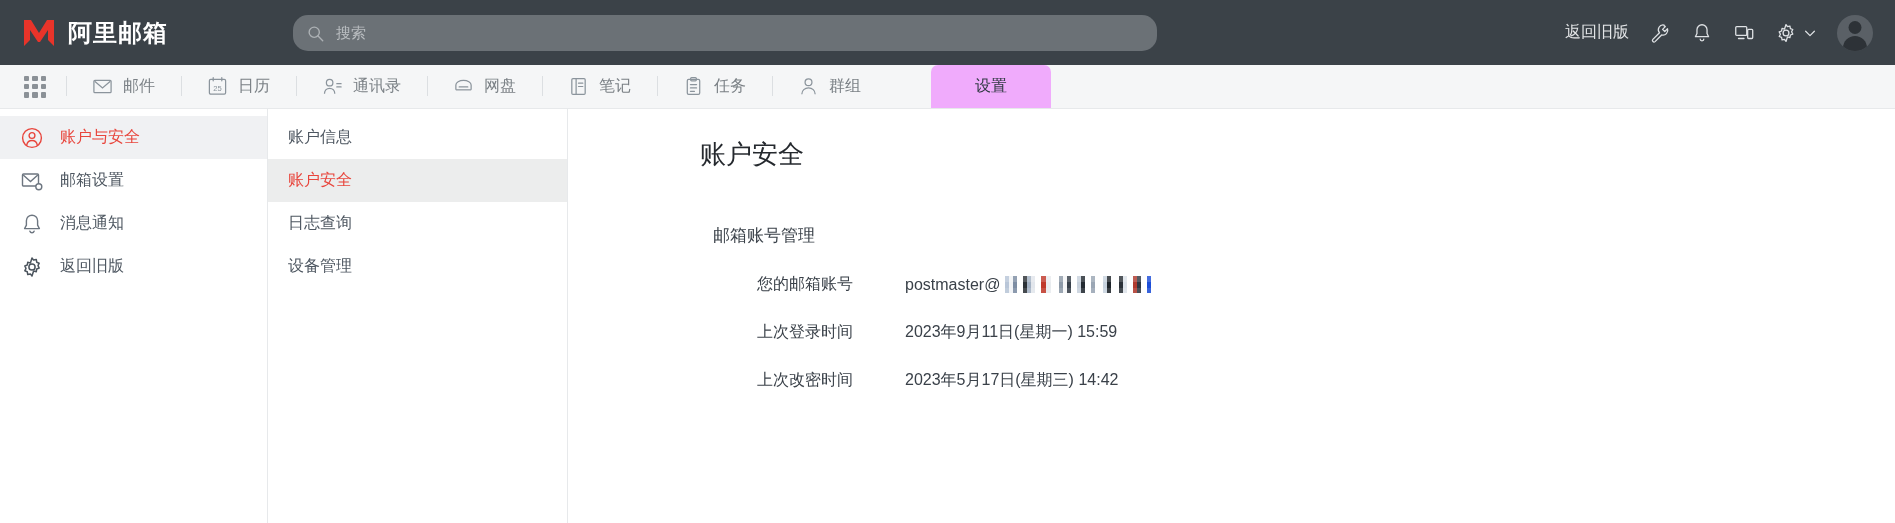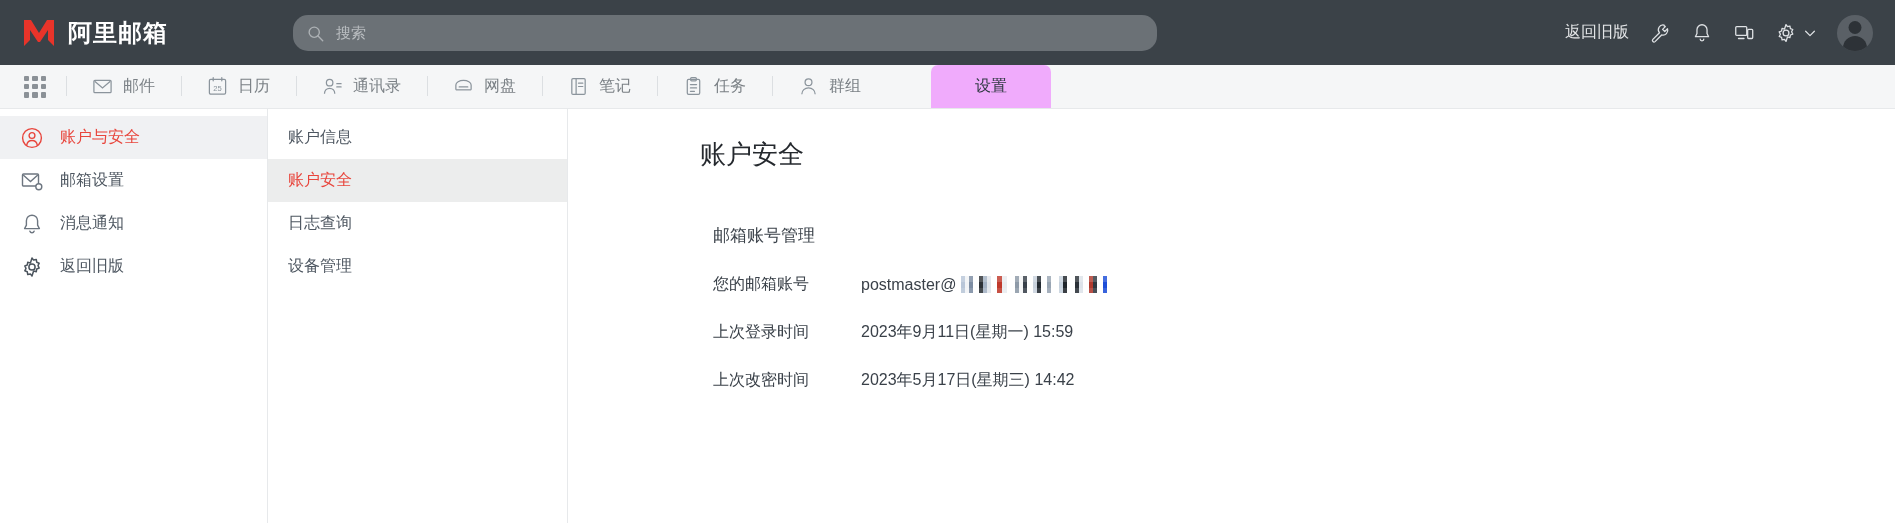--- a/index.html
+++ b/index.html
@@ -117,21 +117,21 @@
   .page-title {
     color: #25292e; font-size: 26px; margin: 28px 0 0 132px; font-weight: 400;
   }
   .section-head {
     color: #3a4149; font-size: 17px; margin: 52px 0 0 145px;
   }
   .info-row {
     display: flex; align-items: center; margin-left: 145px; margin-top: 27px;
     font-size: 16px; color: #3a4149;
   }
-  .info-label { width: 126px; flex: none; }
+  .info-label { width: 126px; flex: none; margin-left: 44px; }
   .info-value { margin-left: 22px; color: #3a4149; display: flex; align-items: center; }
   .redacted {
     display: inline-block; width: 152px; height: 17px; margin-left: 1px;
     vertical-align: -3px;
     background-image:
       linear-gradient(90deg,
         #ffffff 0 4px,#b9c6d8 4px 8px,#f1f3f6 8px 12px,#7d8da3 12px 16px,
         #ffffff 16px 22px,#2c3136 22px 26px,#a4b2c4 26px 30px,#e2e6ec 30px 34px,
         #ffffff 34px 40px,#c0392b 40px 45px,#e9ecef 45px 50px,#ffffff 50px 58px,
         #8e9aa8 58px 62px,#f5f6f7 62px 66px,#38404a 66px 70px,#ffffff 70px 76px,

